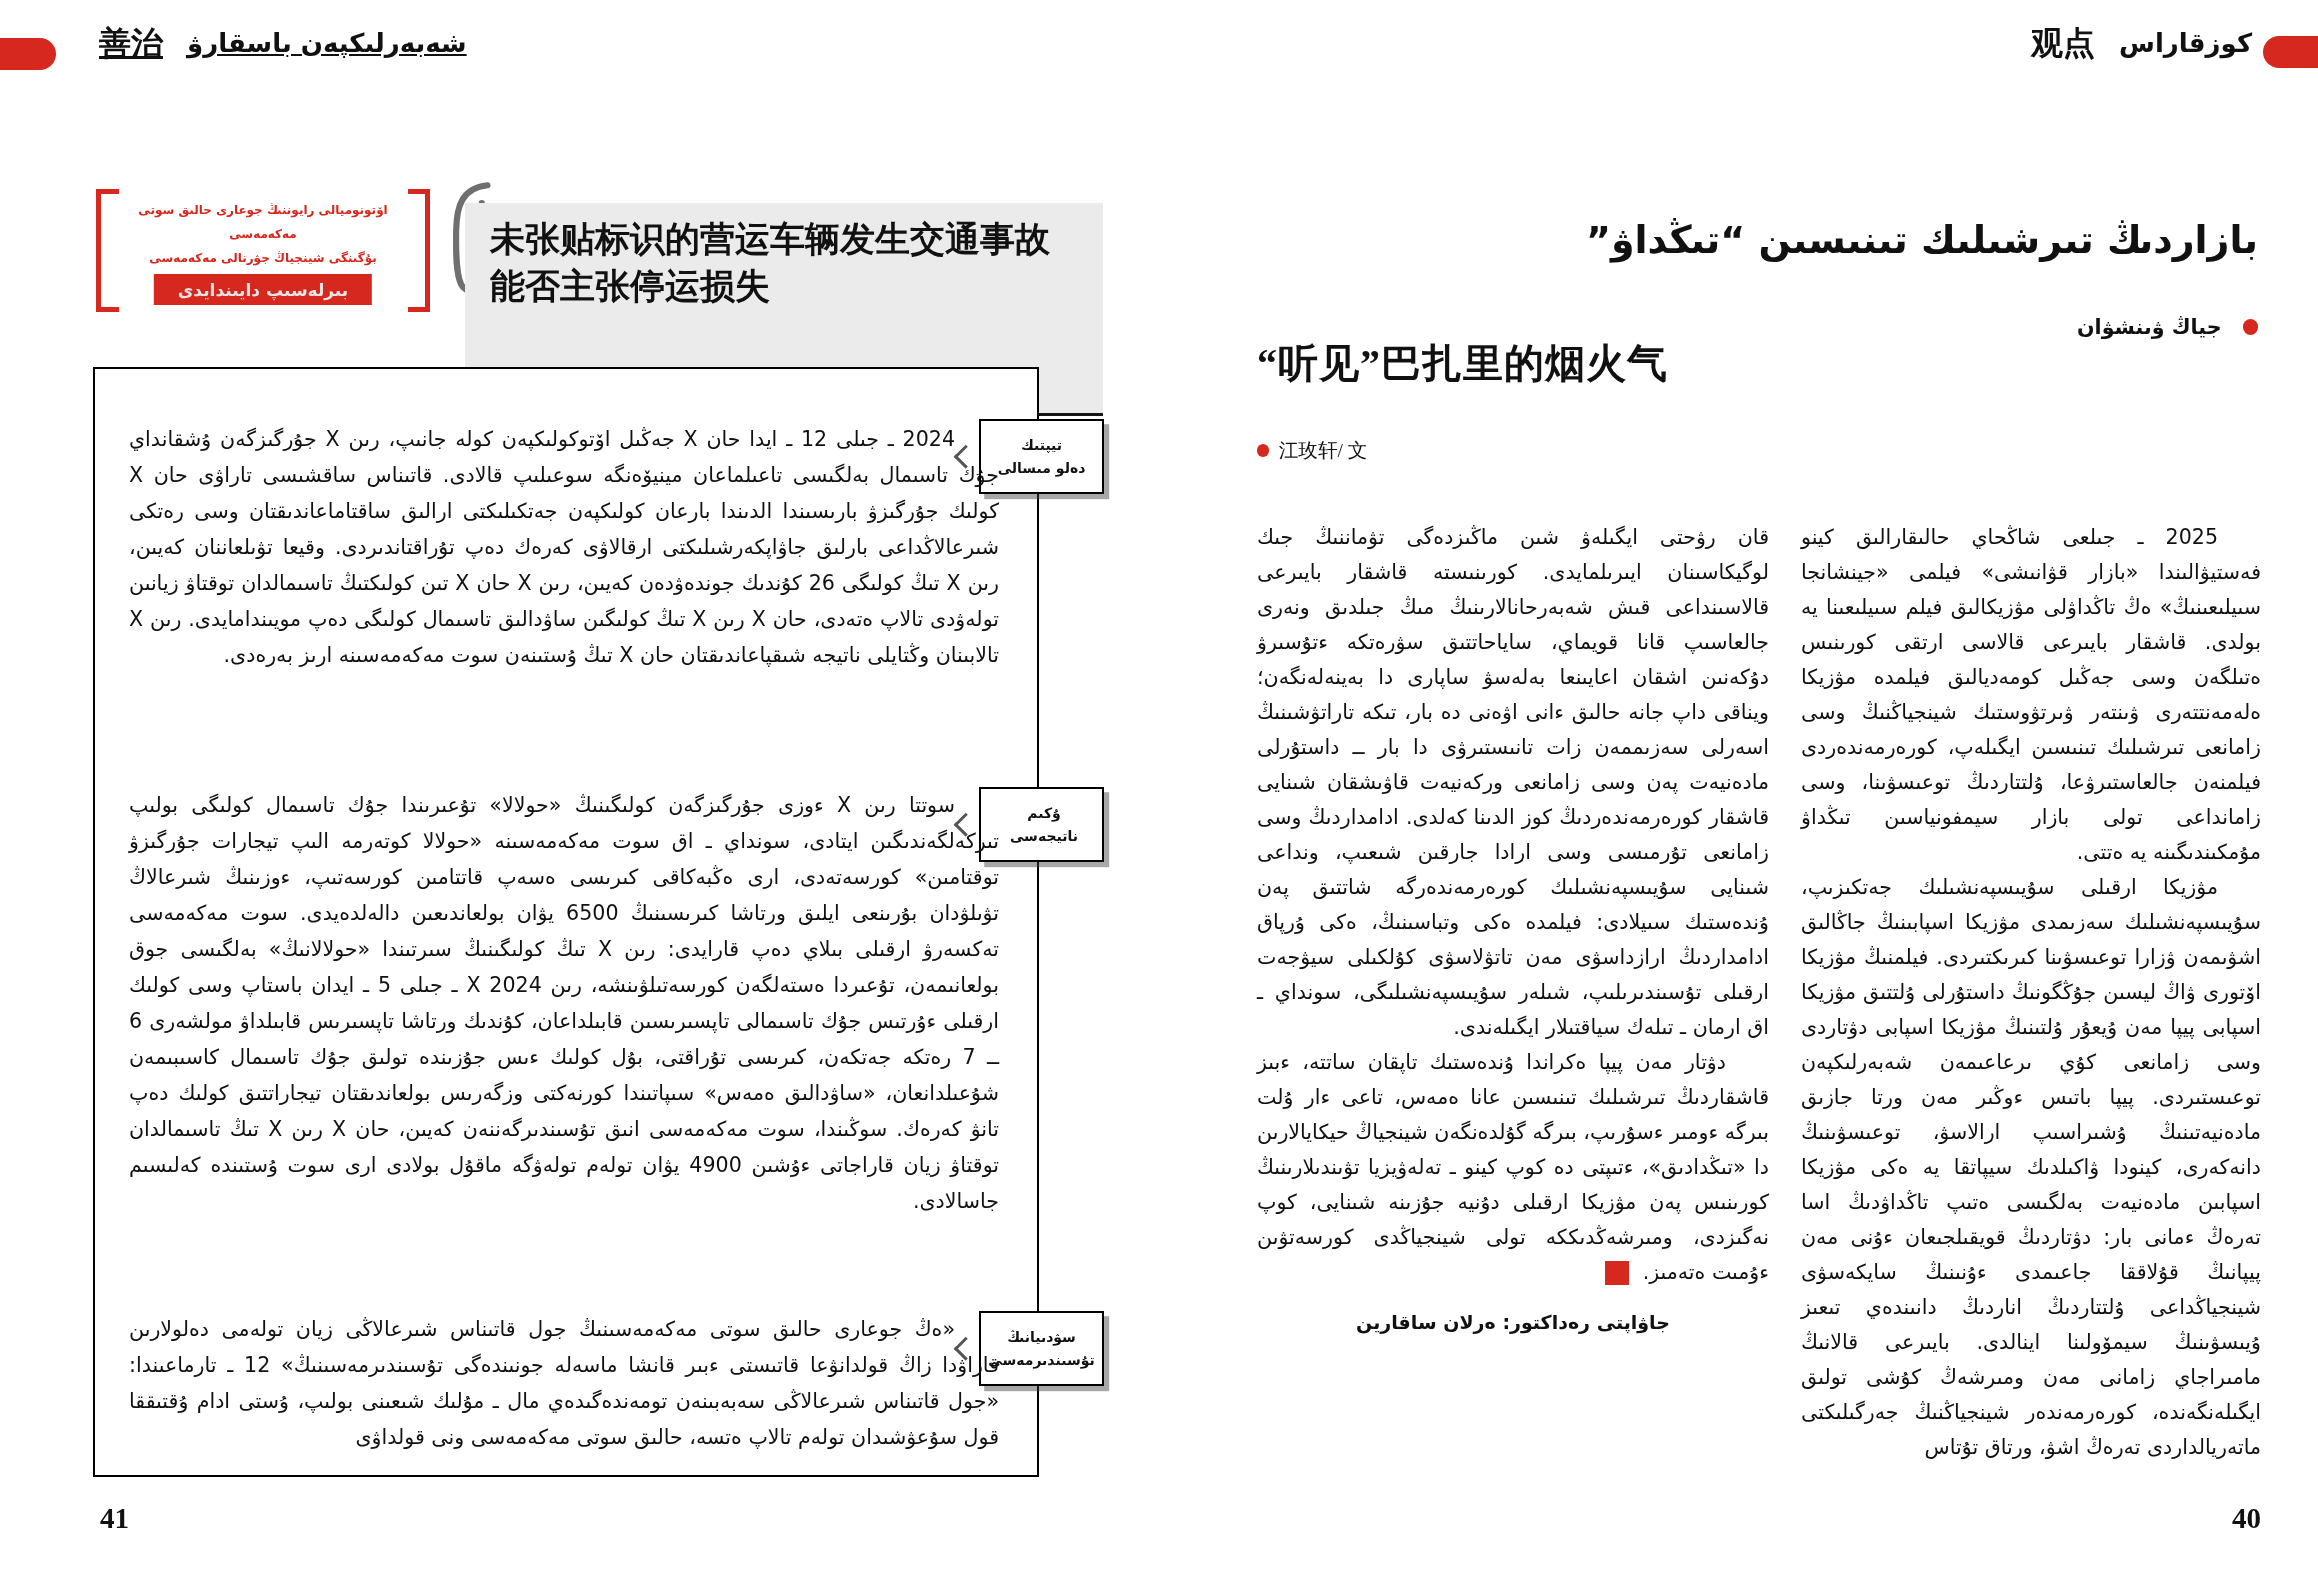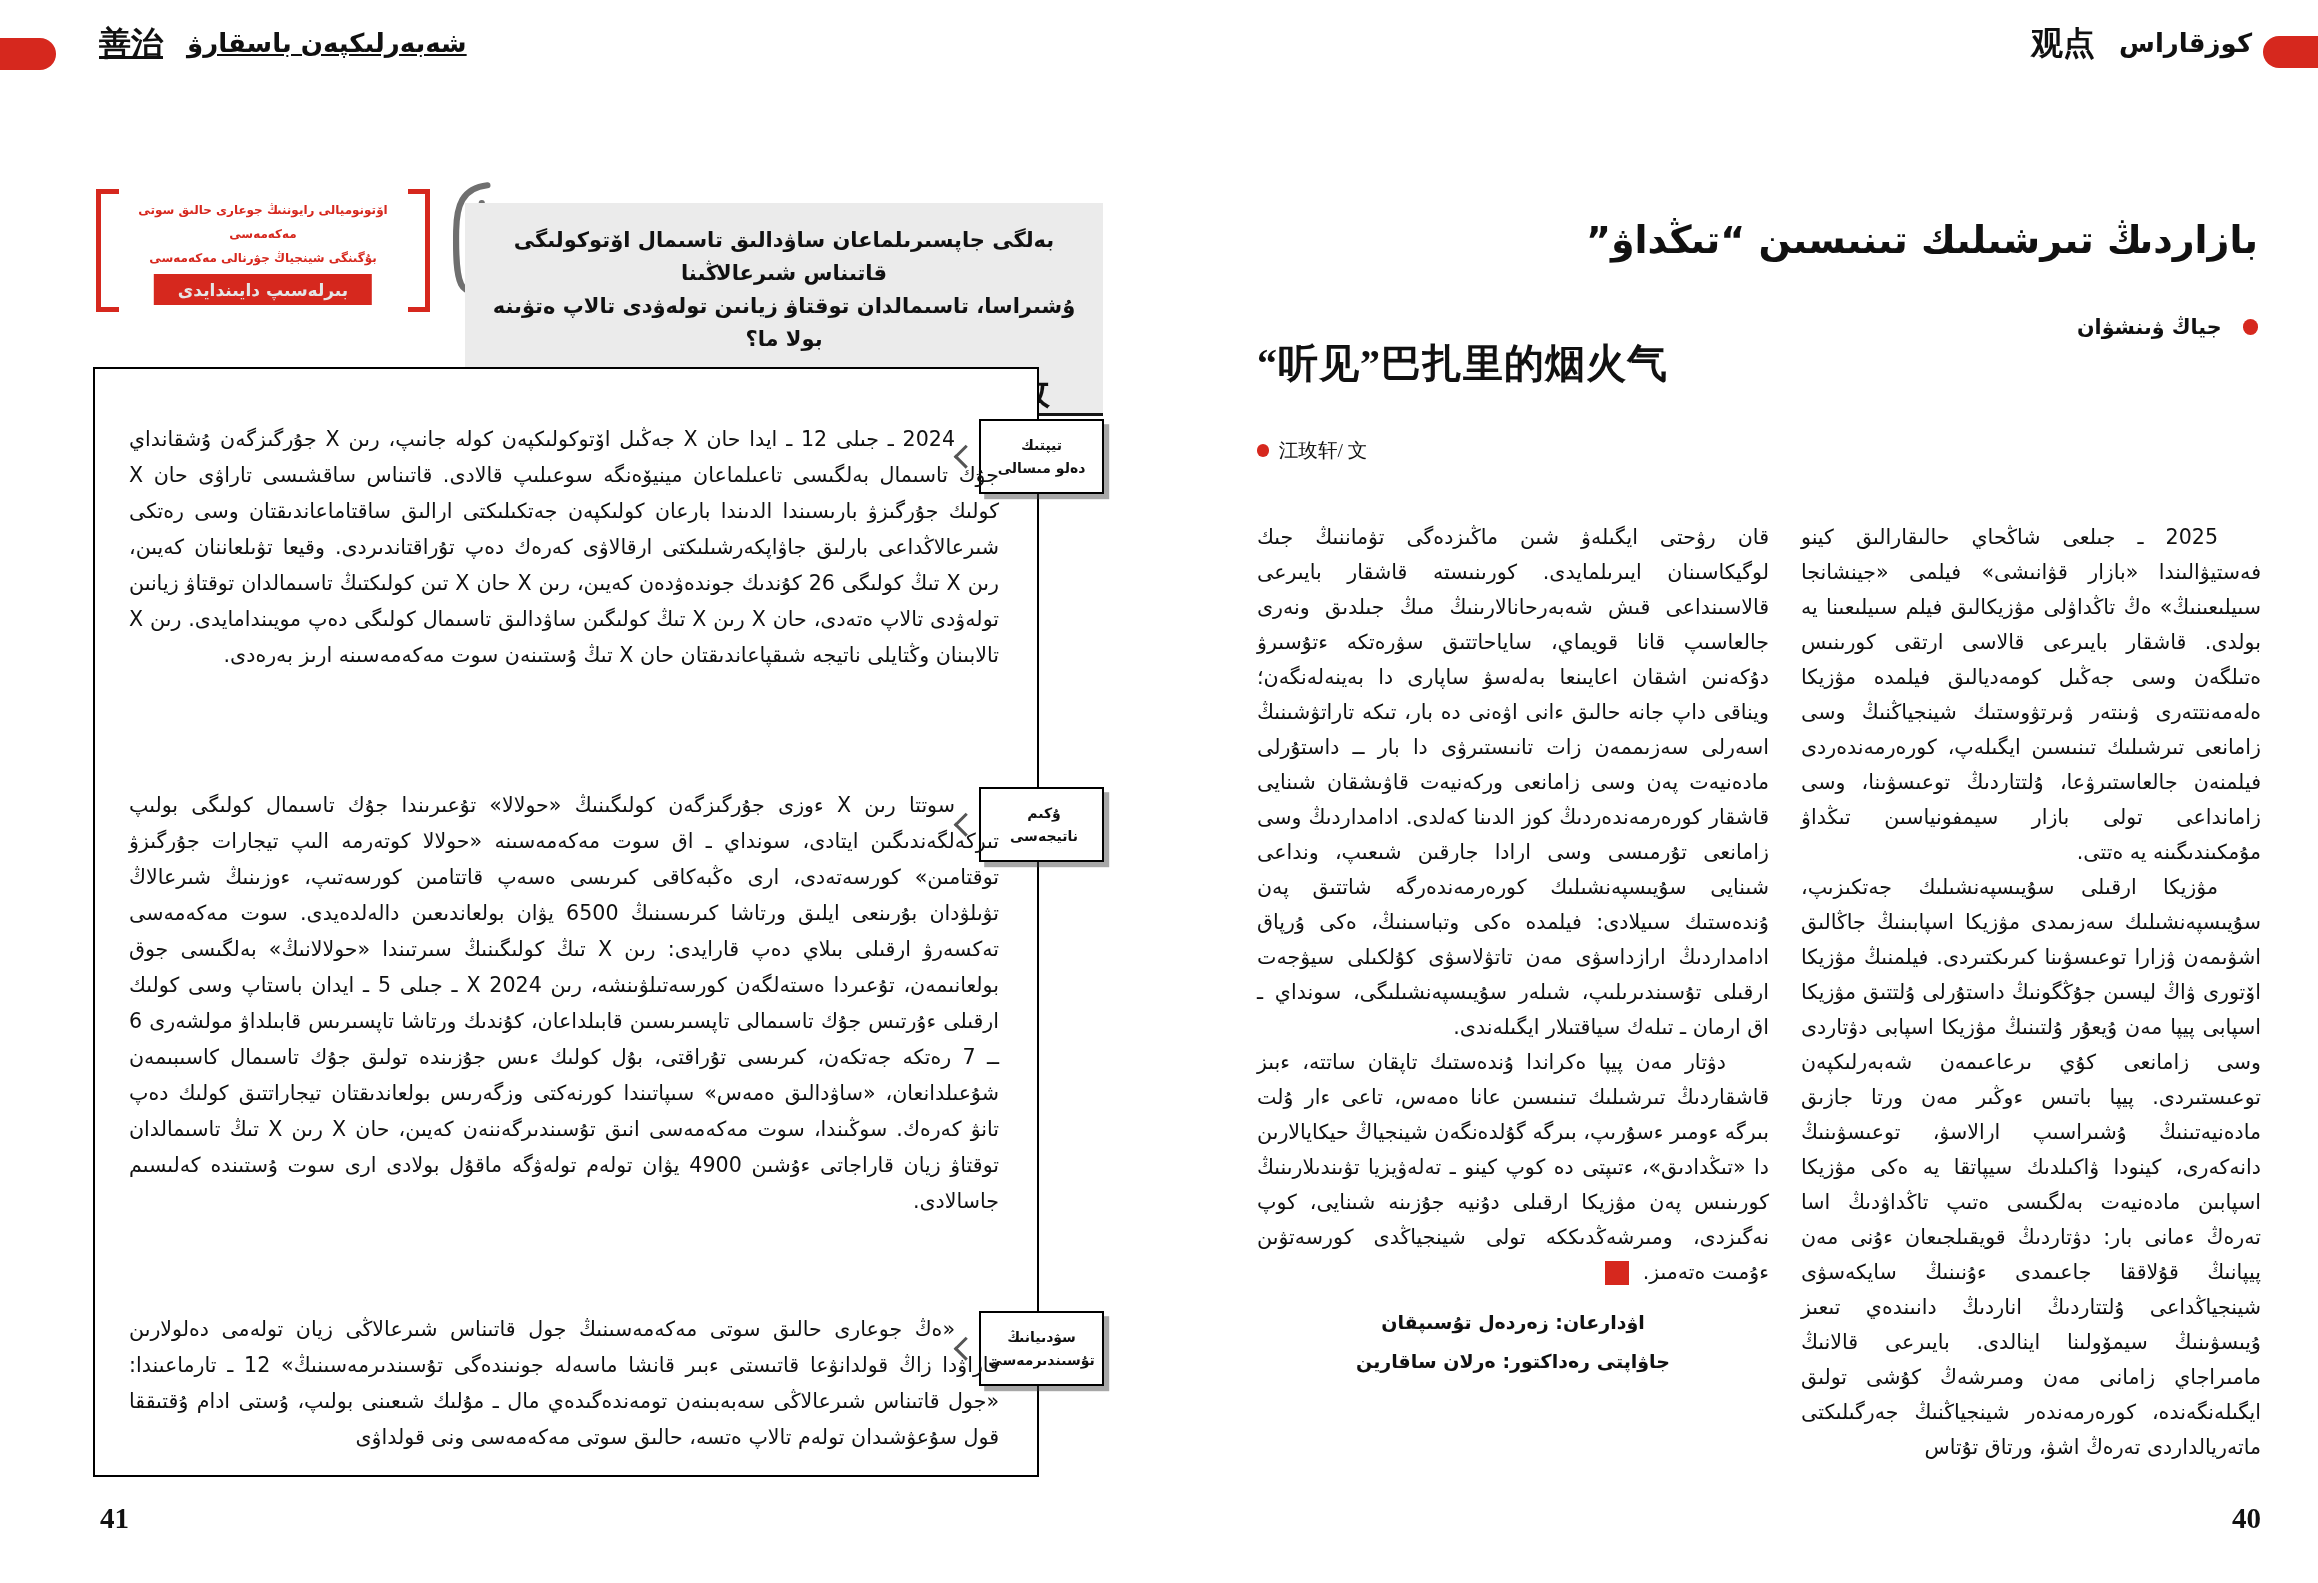--- a/index.html
+++ b/index.html
@@ -103,24 +103,20 @@
     <div>بۇگىنگى شينجياڭ جۋرنالى مەكەمەسى</div>
   </div>
   <div class="badge">بىرلەسىپ دايىندايدى</div>
 </div>
 
 <svg class="clip" viewBox="0 0 50 80">
   <path d="M30 6 C14 10 12 22 14 38 C16 54 18 66 22 72 C26 78 34 76 34 66 C34 52 30 30 28 18" fill="none" stroke="#6f6f6f" stroke-width="4" stroke-linecap="round" transform="rotate(8 25 40)"></path>
 </svg>
 
 <div class="graybox">
-  <div class="kk-head">
-    <div>بەلگى جاپسىرىلماعان ساۋدالىق تاسىمال اۆتوكولىگى قاتىناس شىرعالاڭىنا</div>
-    <div>ۇشىراسا، تاسىمالدان توقتاۋ زيانىن تولەۋدى تالاپ ەتۋىنە بولا ما؟</div>
-  </div>
   <div class="cn-head">
     <div>未张贴标识的营运车辆发生交通事故</div>
     <div>能否主张停运损失</div>
   </div>
 </div>
 
 <div class="articlebox">
 
   <div class="tab tab1">
     <div>تيپتىك</div>
@@ -166,20 +162,19 @@
   <p class="ind">2025 ـ جىلعى شاڭحاي حالىقارالىق كينو فەستيۋالىندا «بازار قۋانىشى» فيلمى «جينشانجا سىيلىعىنىڭ» ەڭ تاڭداۋلى مۋزيكالىق فيلم سىيلىعىنا يە بولدى. قاشقار بايىرعى قالاسى ارتقى كورىنىس ەتىلگەن وسى جەڭىل كومەديالىق فيلمدە مۋزيكا ەلەمەنتتەرى ۋىنتەر ۋىرتۋوستىك شينجياڭنىڭ وسى زامانعى تىرشىلىك تىنىسىن ايگىلەپ، كورەرمەندەردى فيلمنەن جالعاستىرۋعا، ۇلتتاردىڭ توعىسۋىنا، وسى زامانداعى تولى بازار سيمفونياسىن تىڭداۋ مۇمكىندىگىنە يە ەتتى.</p>
   <p class="ind">مۋزيكا ارقىلى سۇيىسپەنشىلىك جەتكىزىپ، سۇيىسپەنشىلىك سەزىمدى مۋزيكا اسپابىنىڭ جاڭالىق اشۋىمەن ۋزارا توعىسۋىنا كىرىكتىردى. فيلمنىڭ مۋزيكا اۆتورى ۋاڭ ليسىن جۇڭگونىڭ داستۇرلى ۇلتتىق مۋزيكا اسپابى پيپا مەن ۇيعۇر ۇلتىنىڭ مۋزيكا اسپابى دۋتاردى وسى زامانعى كۇي ىرعاعىمەن شەبەرلىكپەن توعىستىردى. پيپا باتىس ءوڭىر مەن ورتا جازىق مادەنيەتىنىڭ ۇشىراسىپ ارالاسۋ، توعىسۋىنىڭ دانەكەرى، كينودا ۋاكىلدىك سيپاتقا يە ەكى مۋزيكا اسپابىن مادەنيەت بەلگىسى ەتىپ تاڭداۋدىڭ اسا تەرەڭ ءمانى بار: دۋتاردىڭ قويقىلجىعان ءۇنى مەن پيپانىڭ قۇلاققا جاعىمدى ءۇنىنىڭ سايكەسۋى شينجياڭداعى ۇلتتاردىڭ اناردىڭ دانىندەي تىعىز ۇيىسۋىنىڭ سيمۆولىنا اينالدى. بايىرعى قالانىڭ مامىراجاي زامانى مەن ومىرشەڭ كۇشى تولىق ايگىلەنگەندە، كورەرمەندەر شينجياڭنىڭ جەرگىلىكتى ماتەريالداردى تەرەڭ اشۋ، ورتاق تۇتاس</p>
 </div>
 
 <div class="col col-second">
   <p>قان رۋحتى ايگىلەۋ شىن ماڭىزدەگى تۋماننىڭ جىك لوگيكاسىنان ايىرىلمايدى. كورىنىستە قاشقار بايىرعى قالاسىنداعى قىش شەبەرحانالارىنىڭ مىڭ جىلدىق ونەرى جالعاسىپ قانا قويماي، ساياحاتتىق سۋرەتكە ءتۇسىرۋ دۇكەنىن اشقان اعايىنعا بەلەسۋ ساپارى دا بەينەلەنگەن؛ ويناقى داپ جانە حالىق ءانى اۋەنى دە بار، تىكە تاراتۋشىنىڭ اسەرلى سەزىممەن زات تانىستىرۋى دا بار ــ داستۇرلى مادەنيەت پەن وسى زامانعى وركەنيەت قاۋىشقان شىنايى قاشقار كورەرمەندەردىڭ كوز الدىنا كەلدى. ادامداردىڭ وسى زامانعى تۇرمىسى وسى ارادا جارقىن شىعىپ، ونداعى شىنايى سۇيىسپەنشىلىك كورەرمەندەرگە شاتتىق پەن ۇندەستىك سىيلادى: فيلمدە ەكى وتباسىنىڭ، ەكى ۇرپاق ادامداردىڭ ارازداسۋى مەن تاتۋلاسۋى كۇلكىلى سيۋجەت ارقىلى تۇسىندىرىلىپ، شىلەر سۇيىسپەنشىلىگى، سونداي ـ اق ارمان ـ تىلەك سياقتىلار ايگىلەندى.</p>
   <p class="ind"><span>دۋتار مەن پيپا ەكراندا ۇندەستىك تاپقان ساتتە، ءبىز قاشقاردىڭ تىرشىلىك تىنىسىن عانا ەمەس، تاعى ءار ۇلت بىرگە ءومىر ءسۇرىپ، بىرگە گۇلدەنگەن شينجياڭ حيكايالارىن دا «تىڭدادىق»، ءتىپتى دە كوپ كينو ـ تەلەۋيزيا تۋىندىلارىنىڭ كورىنىس پەن مۋزيكا ارقىلى دۇنيە جۇزىنە شىنايى، كوپ نەگىزدى، ومىرشەڭدىككە تولى شينجياڭدى كورسەتۋىن ءۇمىت ەتەمىز.</span>
     <span class="endmark">ر</span>
   </p>
   <div class="credits">
-    <div>اۋدارعان: زەردەل تۇسىپقان</div>
     <div>جاۋاپتى رەداكتور: ەرلان ساقارين</div>
   </div>
 </div>
 
 <div class="pageno pageno-left">41</div>
 <div class="pageno pageno-right">40</div>
 
 
 </body></html>

